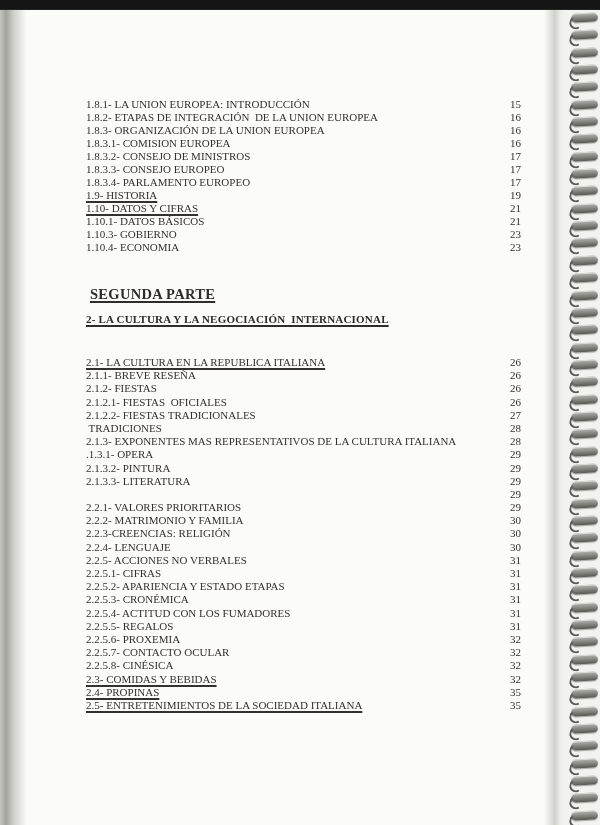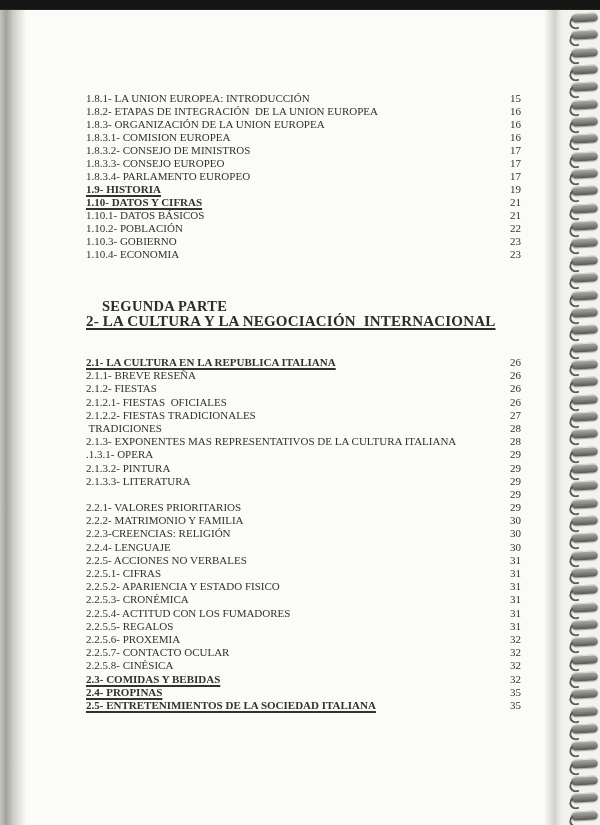--- a/index.html
+++ b/index.html
@@ -35,54 +35,53 @@
   .coil::before { content:""; position:absolute; right:0; top:0; width:27px; height:9px;
     border-radius:4.5px;
     background:linear-gradient(180deg,#b5b5af 0%, #8d8d87 45%, #585853 100%);
     box-shadow: inset 0 1px 0 rgba(255,255,255,0.55), 0 1px 1px rgba(120,120,114,0.6); }
   .coil::after { content:""; position:absolute; left:0; top:3px; width:9px; height:9px;
     border:2px solid #5d5d57; border-top-color:transparent; border-right-color:transparent;
     border-radius:50%; transform:rotate(15deg); }
 
   
   .toc { position:absolute; left:86px; width:474px; color:#343130; z-index:4; }
-  .block1 { top:92px; }
+  .block1 { top:98px; }
   .block2 { top:356px; }
   .row { position:relative; height:13px; font-size:11px; line-height:13px; white-space:pre; }
   .block2 .row { height:13.2px; line-height:13.2px; }
-  .row.bold .label { font-weight:bold; text-decoration:underline;
+  .row.bold .label { font-weight:normal; text-decoration:underline;
     text-decoration-thickness:1.5px; text-underline-offset:1.5px; }
   .num { position:absolute; left:424px; top:0; font-weight:normal; text-decoration:none; }
 
-  .part { position:absolute; left:86px; top:282px; margin:16px; z-index:4;
+  .part { position:absolute; left:86px; top:282px; margin:4px; z-index:4;
     font-size:14.5px; font-weight:bold; color:#2f2c2a; letter-spacing:0.3px;
-    text-decoration-thickness:2px; text-underline-offset:2px; }
+    text-decoration:underline; text-decoration-thickness:2px; text-underline-offset:2px; }
   .chapter { position:absolute; left:86px; top:313px; margin:0; z-index:4;
-    font-size:15px; font-weight:bold; color:#2f2c2a; letter-spacing:0.2px; white-space:pre;
+    font-size:11px; font-weight:bold; color:#2f2c2a; letter-spacing:0.2px; white-space:pre;
     text-decoration:underline; text-decoration-thickness:1.8px; text-underline-offset:2px; }
 </style>
 </head>
 <body>
 
 <div class="scan">
   <div class="top-bar"></div>
   <div class="left-edge"></div>
 
   <div class="toc block1">
       <div class="row"><span class="label">1.8.1- LA UNION EUROPEA: INTRODUCCIÓN</span><span class="num">15</span></div>
       <div class="row"><span class="label">1.8.2- ETAPAS DE INTEGRACIÓN  DE LA UNION EUROPEA</span><span class="num">16</span></div>
       <div class="row"><span class="label">1.8.3- ORGANIZACIÓN DE LA UNION EUROPEA</span><span class="num">16</span></div>
       <div class="row"><span class="label">1.8.3.1- COMISION EUROPEA</span><span class="num">16</span></div>
       <div class="row"><span class="label">1.8.3.2- CONSEJO DE MINISTROS</span><span class="num">17</span></div>
       <div class="row"><span class="label">1.8.3.3- CONSEJO EUROPEO</span><span class="num">17</span></div>
       <div class="row"><span class="label">1.8.3.4- PARLAMENTO EUROPEO</span><span class="num">17</span></div>
       <div class="row bold"><span class="label">1.9- HISTORIA</span><span class="num">19</span></div>
       <div class="row bold"><span class="label">1.10- DATOS Y CIFRAS</span><span class="num">21</span></div>
       <div class="row"><span class="label">1.10.1- DATOS BÁSICOS</span><span class="num">21</span></div>
-      <div class="row"><span class="label">1.10.2- POBLACIÓN</span><span class="num">22</span></div>
       <div class="row"><span class="label">1.10.3- GOBIERNO</span><span class="num">23</span></div>
       <div class="row"><span class="label">1.10.4- ECONOMIA</span><span class="num">23</span></div>
     </div>
 
   <h1 class="part">SEGUNDA PARTE</h1>
   <h2 class="chapter">2- LA CULTURA Y LA NEGOCIACIÓN  INTERNACIONAL</h2>
 
   <div class="toc block2">
       <div class="row bold"><span class="label">2.1- LA CULTURA EN LA REPUBLICA ITALIANA</span><span class="num">26</span></div>
       <div class="row"><span class="label">2.1.1- BREVE RESEÑA</span><span class="num">26</span></div>
@@ -94,21 +93,21 @@
       <div class="row"><span class="label">.1.3.1- OPERA</span><span class="num">29</span></div>
       <div class="row"><span class="label">2.1.3.2- PINTURA</span><span class="num">29</span></div>
       <div class="row"><span class="label">2.1.3.3- LITERATURA</span><span class="num">29</span></div>
       <div class="row bold"><span class="num">29</span></div>
       <div class="row"><span class="label">2.2.1- VALORES PRIORITARIOS</span><span class="num">29</span></div>
       <div class="row"><span class="label">2.2.2- MATRIMONIO Y FAMILIA</span><span class="num">30</span></div>
       <div class="row"><span class="label">2.2.3-CREENCIAS: RELIGIÓN</span><span class="num">30</span></div>
       <div class="row"><span class="label">2.2.4- LENGUAJE</span><span class="num">30</span></div>
       <div class="row"><span class="label">2.2.5- ACCIONES NO VERBALES</span><span class="num">31</span></div>
       <div class="row"><span class="label">2.2.5.1- CIFRAS</span><span class="num">31</span></div>
-      <div class="row"><span class="label">2.2.5.2- APARIENCIA Y ESTADO FISICO</span><span class="num">31</span></div>
+      <div class="row"><span class="label">2.2.5.2- APARIENCIA Y ESTADO ETAPAS</span><span class="num">31</span></div>
       <div class="row"><span class="label">2.2.5.3- CRONÉMICA</span><span class="num">31</span></div>
       <div class="row"><span class="label">2.2.5.4- ACTITUD CON LOS FUMADORES</span><span class="num">31</span></div>
       <div class="row"><span class="label">2.2.5.5- REGALOS</span><span class="num">31</span></div>
       <div class="row"><span class="label">2.2.5.6- PROXEMIA</span><span class="num">32</span></div>
       <div class="row"><span class="label">2.2.5.7- CONTACTO OCULAR</span><span class="num">32</span></div>
       <div class="row"><span class="label">2.2.5.8- CINÉSICA</span><span class="num">32</span></div>
       <div class="row bold"><span class="label">2.3- COMIDAS Y BEBIDAS</span><span class="num">32</span></div>
       <div class="row bold"><span class="label">2.4- PROPINAS</span><span class="num">35</span></div>
       <div class="row bold"><span class="label">2.5- ENTRETENIMIENTOS DE LA SOCIEDAD ITALIANA</span><span class="num">35</span></div>
     </div>

